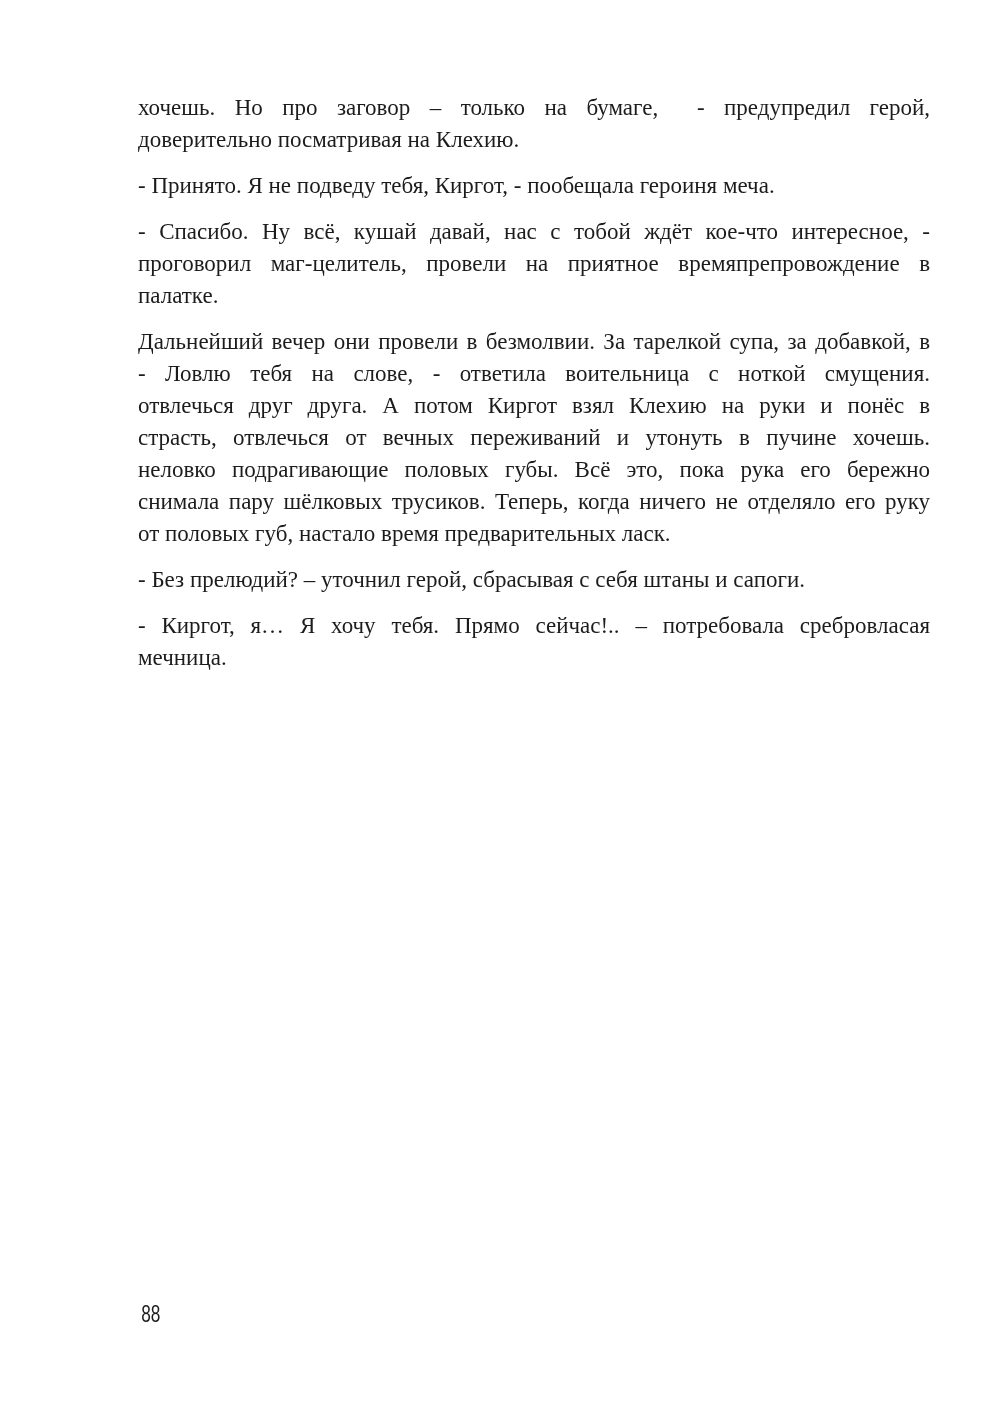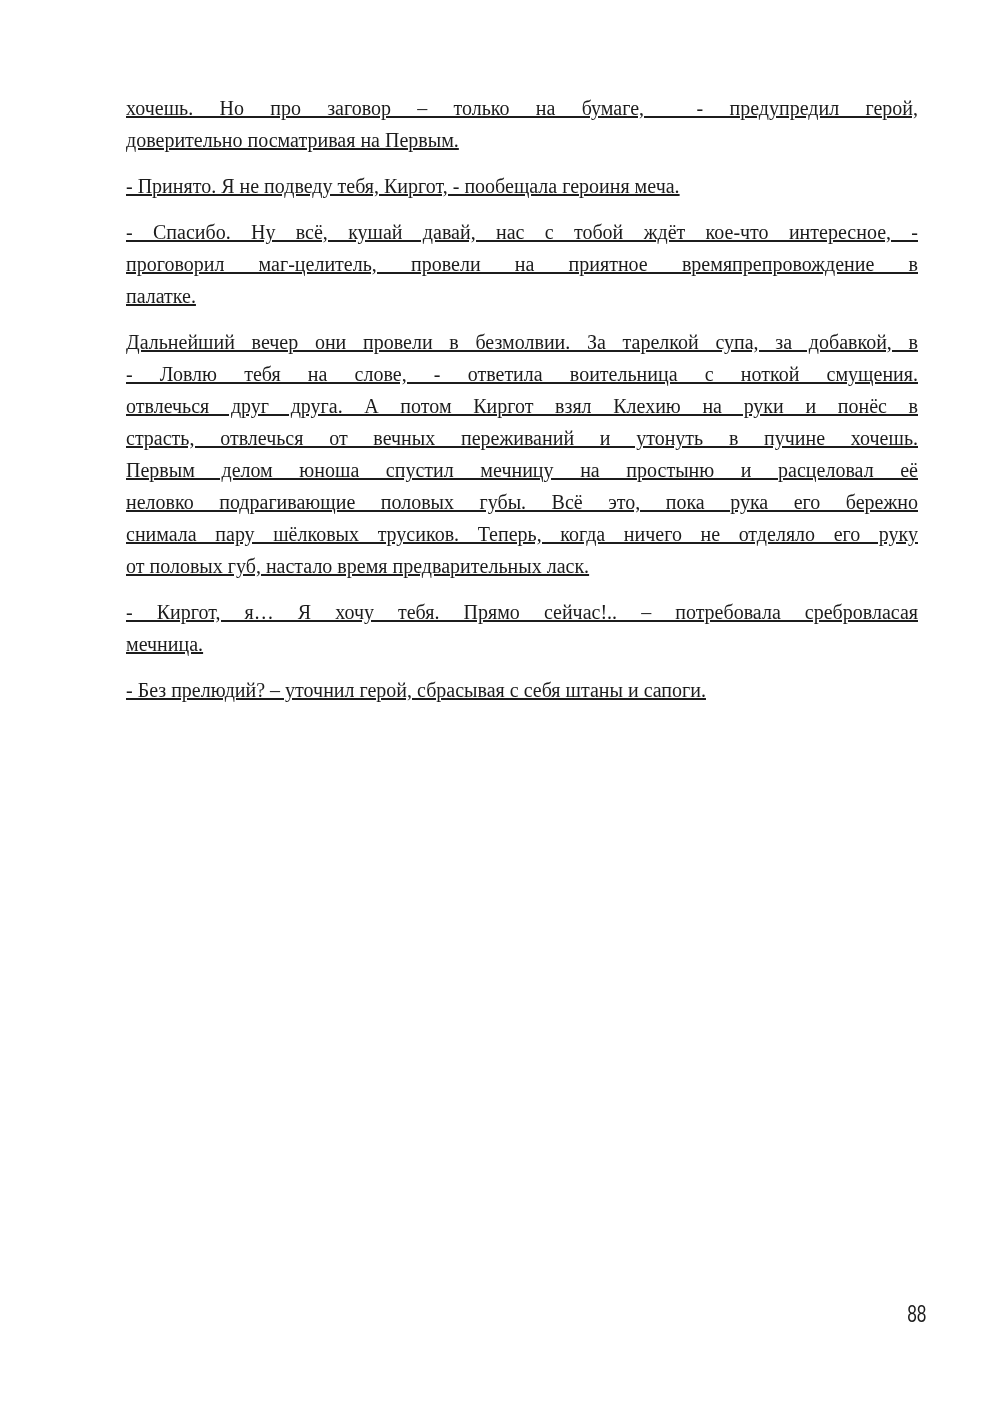--- a/index.html
+++ b/index.html
@@ -11,97 +11,95 @@
     position: relative;
     width: 1000px;
     height: 1414px;
     background: #ffffff;
     overflow: hidden;
     font-family: "Liberation Serif", "DejaVu Serif", serif;
     color: #1c1c1c;
   }
   .text-column {
     position: absolute;
-    left: 126px;
+    left: 138px;
     top: 92px;
     width: 792px;
-    font-size: 20px;
+    font-size: 23px;
     line-height: 32px;
-    text-decoration: underline;
   }
   .para {
     margin: 0 0 14px 0;
   }
   .para:last-child {
     margin-bottom: 0;
   }
   .line {
     text-align: justify;
     text-align-last: justify;
     text-justify: inter-word;
   }
   .line.last {
     text-align-last: left;
   }
   .page-footer {
     position: absolute;
     left: 138px;
     top: 1303px;
     width: 792px;
-    text-align: right;
+    text-align: left;
   }
   .page-number {
     display: inline-block;
     font-family: "Liberation Sans", "DejaVu Sans", sans-serif;
     font-size: 23px;
     line-height: 1;
     color: #1c1c1c;
     transform: scaleX(0.75);
     transform-origin: center;
   }
 </style>
 </head>
 <body>
 
 <div class="page">
   <div class="text-column">
 
     <div class="para">
       <div class="line">хочешь. Но про заговор – только на бумаге, &nbsp;- предупредил герой,</div>
-      <div class="line last">доверительно посматривая на Первым.</div>
+      <div class="line last">доверительно посматривая на Клехию.</div>
     </div>
 
     <div class="para">
       <div class="line last">- Принято. Я не подведу тебя, Киргот, - пообещала героиня меча.</div>
     </div>
 
     <div class="para">
       <div class="line">- Спасибо. Ну всё, кушай давай, нас с тобой ждёт кое-что интересное, -</div>
       <div class="line">проговорил маг-целитель, провели на приятное времяпрепровождение в</div>
       <div class="line last">палатке.</div>
     </div>
 
     <div class="para">
       <div class="line">Дальнейший вечер они провели в безмолвии. За тарелкой супа, за добавкой, в</div>
       <div class="line">- Ловлю тебя на слове, - ответила воительница с ноткой смущения.</div>
       <div class="line">отвлечься друг друга. А потом Киргот взял Клехию на руки и понёс в</div>
       <div class="line">страсть, отвлечься от вечных переживаний и утонуть в пучине хочешь.</div>
-      <div class="line">Первым делом юноша спустил мечницу на простыню и расцеловал её</div>
       <div class="line">неловко подрагивающие половых губы. Всё это, пока рука его бережно</div>
       <div class="line">снимала пару шёлковых трусиков. Теперь, когда ничего не отделяло его руку</div>
       <div class="line last">от половых губ, настало время предварительных ласк.</div>
     </div>
 
     <div class="para">
-      <div class="line">- Киргот, я… Я хочу тебя. Прямо сейчас!.. – потребовала сребровласая</div>
-      <div class="line last">мечница.</div>
+      <div class="line last">- Без прелюдий? – уточнил герой, сбрасывая с себя штаны и сапоги.</div>
     </div>
 
     <div class="para">
-      <div class="line last">- Без прелюдий? – уточнил герой, сбрасывая с себя штаны и сапоги.</div>
+      <div class="line">- Киргот, я… Я хочу тебя. Прямо сейчас!.. – потребовала сребровласая</div>
+      <div class="line last">мечница.</div>
     </div>
 
   </div>
 
   <div class="page-footer">
     <span class="page-number">88</span>
   </div>
 </div>
 
 </body></html>

